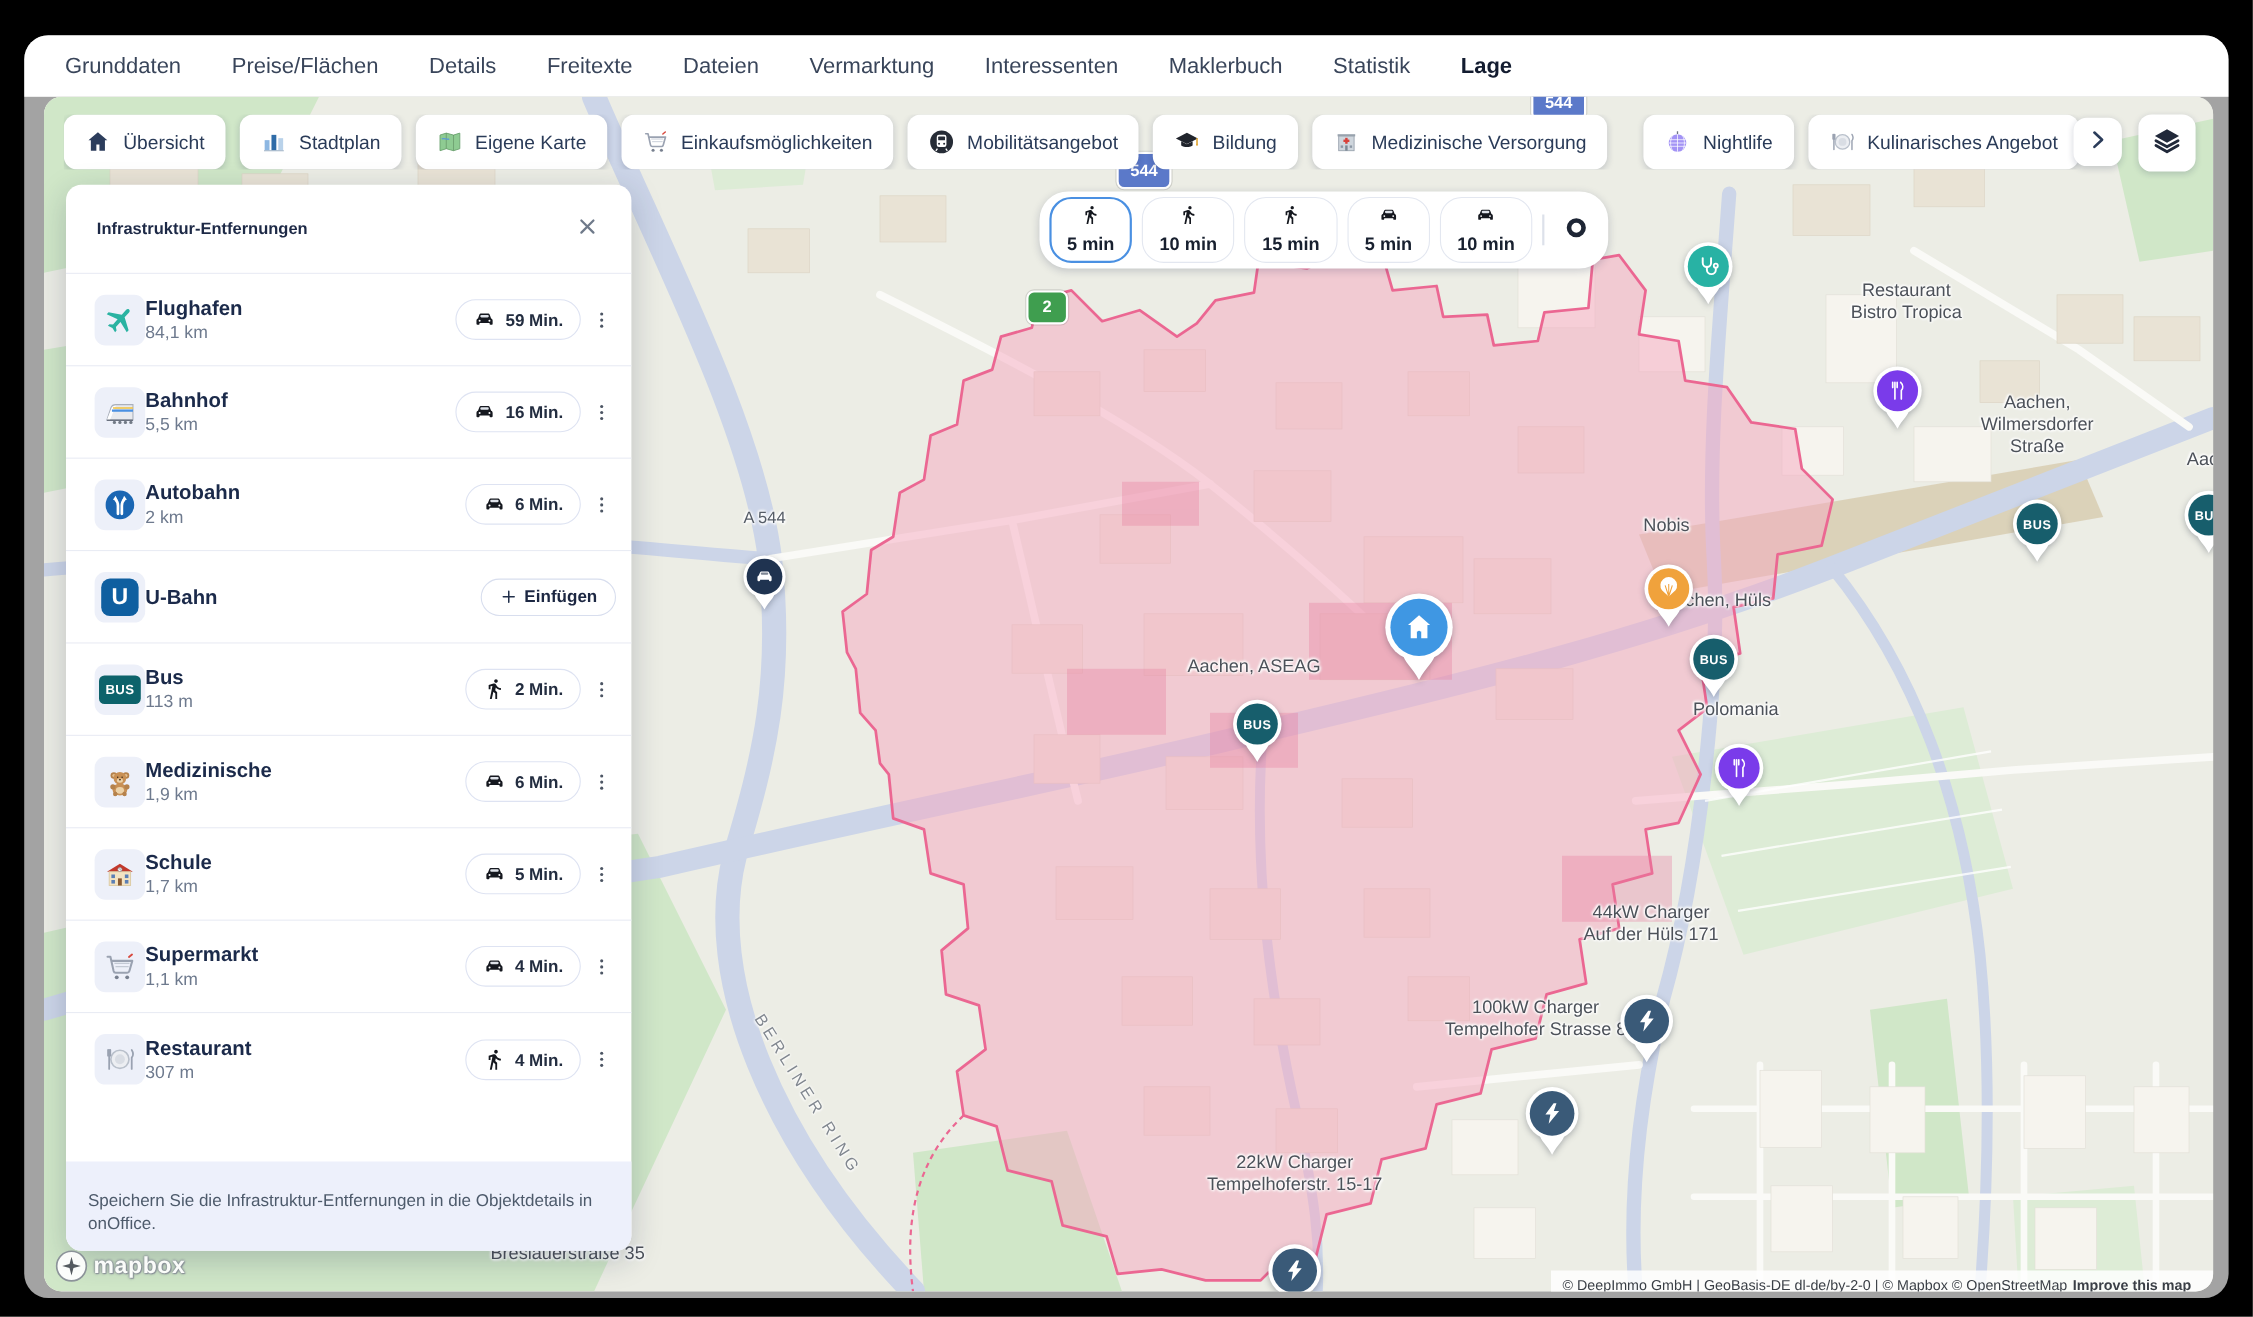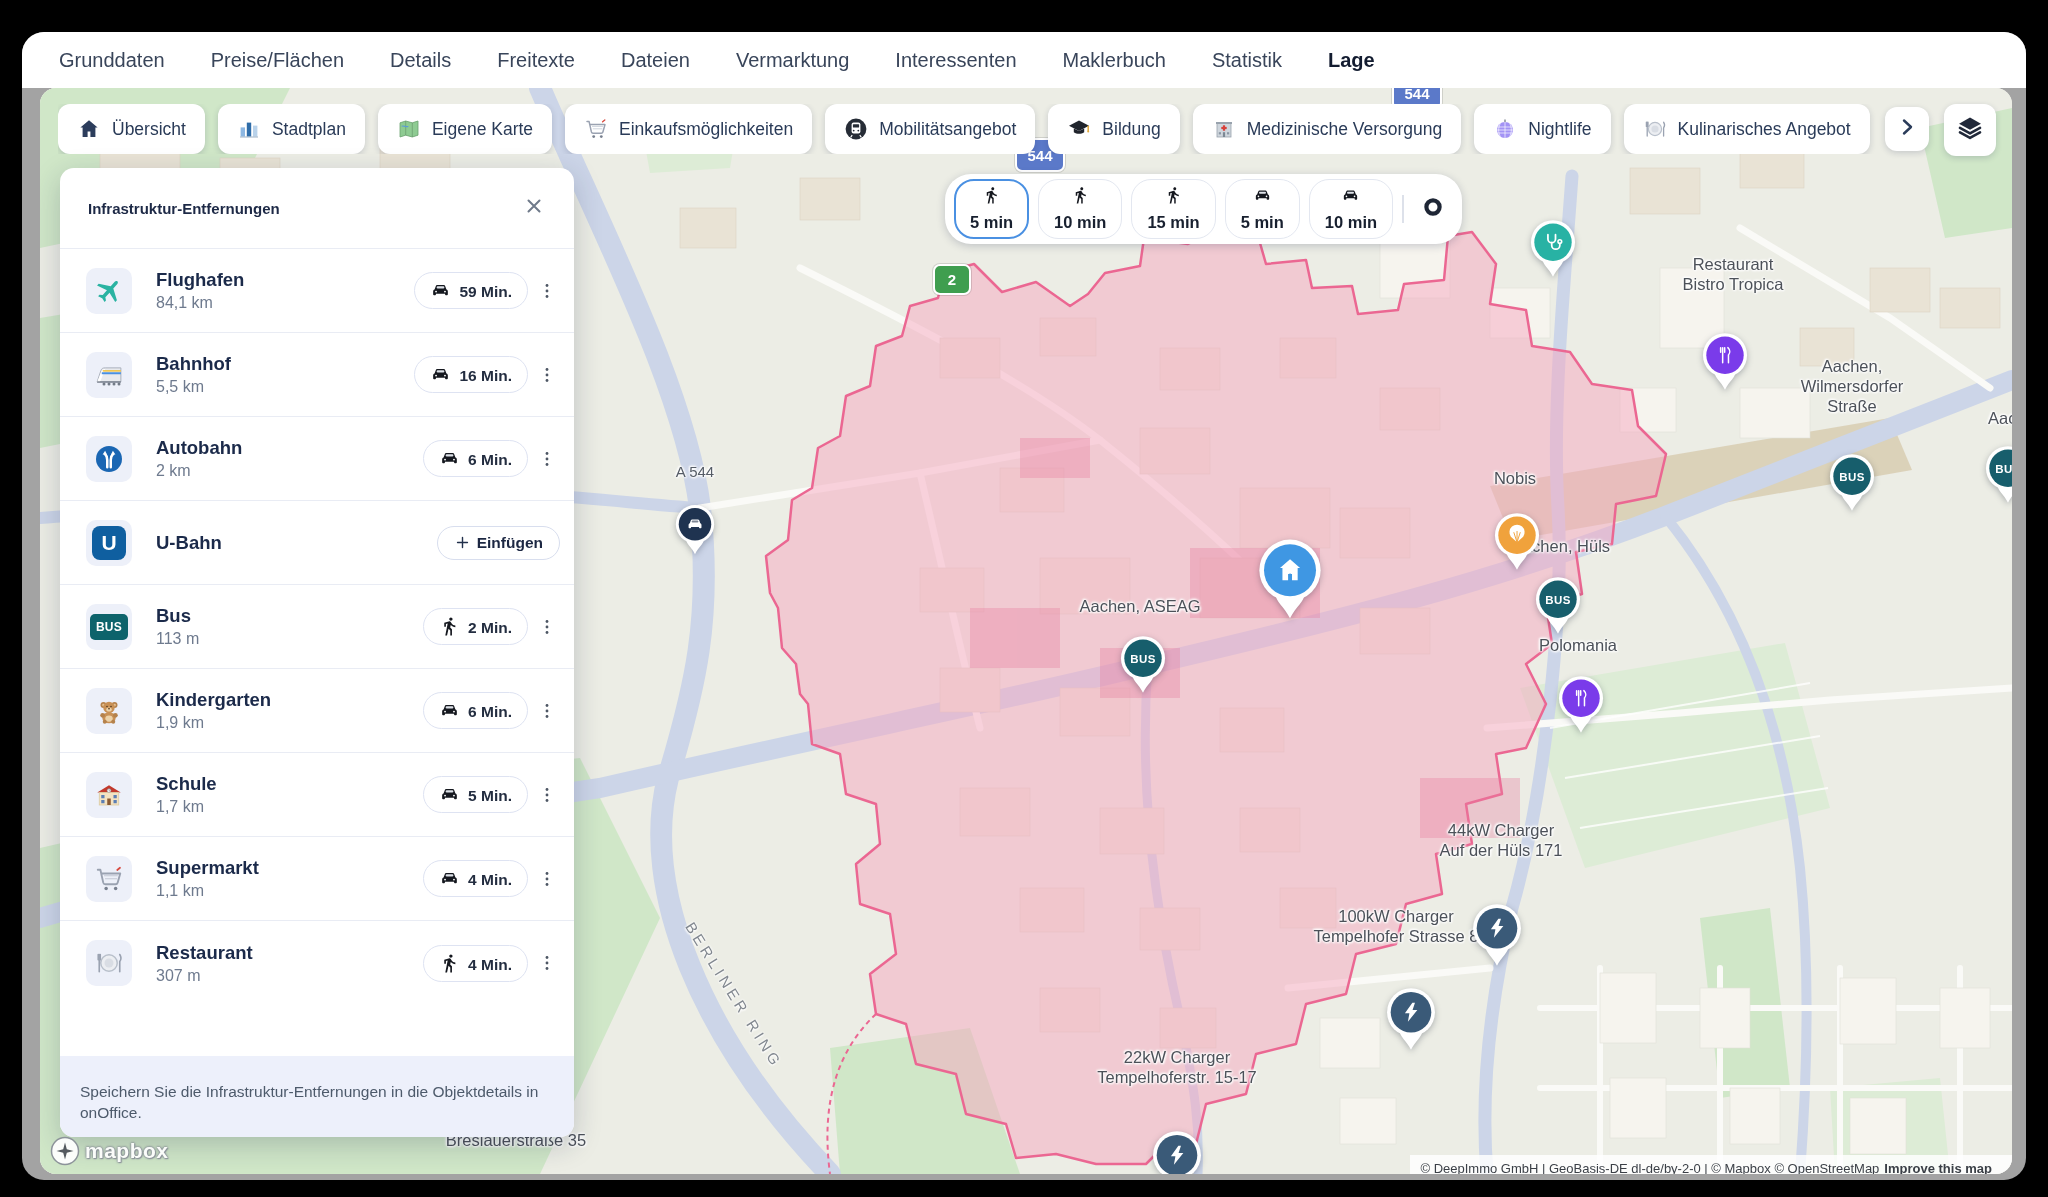--- a/index.html
+++ b/index.html
@@ -26,21 +26,21 @@
   .mpin svg{display:block;filter:drop-shadow(0 2px 3px rgba(20,30,50,.3));}
   
   .shield{position:absolute;display:flex;align-items:center;justify-content:center;color:#fff;font-weight:700;
     border:2px solid #fff;border-radius:7px;box-shadow:0 0 0 1px rgba(0,0,0,.12);z-index:5;}
   .shield.blue{background:#5b79c9;width:46px;height:30px;font-size:15px;}
   .shield.green{background:#3f9e4f;width:34px;height:27px;font-size:15px;}
   
   .toolbar{position:absolute;left:18px;top:16px;display:flex;gap:13px;z-index:25;width:1860px;overflow:hidden;}
   .tbtn{display:flex;align-items:center;gap:11px;height:50px;padding:0 19px;background:#fff;border-radius:12px;
     box-shadow:0 2px 6px rgba(30,40,80,.18);font-size:17.5px;font-weight:500;color:#2a3b58;white-space:nowrap;flex:none;cursor:pointer;}
-  .tbtn:nth-child(8){}
+  .tbtn:nth-child(8){margin-left:20px;}
   .tbtn .svgicon svg{width:24px;height:24px;display:block;}
   .roundbtn{position:absolute;top:19px;width:44px;height:44px;background:#fff;border-radius:12px;z-index:26;
     box-shadow:0 2px 6px rgba(30,40,80,.18);display:flex;align-items:center;justify-content:center;cursor:pointer;}
   .roundbtn svg{width:24px;height:24px;}
   .layersbtn{position:absolute;right:16px;top:16px;width:52px;height:52px;background:#fff;border-radius:12px;z-index:26;
     box-shadow:0 2px 6px rgba(30,40,80,.18);display:flex;align-items:center;justify-content:center;cursor:pointer;}
   .layersbtn svg{width:28px;height:28px;}
   
   .pillbar{position:absolute;left:905px;top:86px;display:flex;align-items:center;gap:9px;background:#fff;
     border-radius:26px;padding:5px 9px;box-shadow:0 2px 8px rgba(30,40,80,.22);z-index:25;}
@@ -61,21 +61,21 @@
   .pclose svg{width:22px;height:22px;}
   .rows{flex:1;}
   .row{height:84px;display:flex;align-items:center;padding:0 14px 0 26px;border-bottom:1px solid #e9ecf4;box-sizing:border-box;}
   .row:last-child{border-bottom:none;}
   .rowicon{width:46px;height:46px;border-radius:10px;background:#edf0f9;display:flex;align-items:center;justify-content:center;flex:none;}
   .rowicon svg{width:30px;height:30px;display:block;}
   .ubahn{width:34px;height:34px;background:#0f5fa0;border-radius:8px;color:#fff;font-weight:800;font-size:21px;
     display:flex;align-items:center;justify-content:center;}
   .busbox{width:38px;height:26px;background:#0d636b;border-radius:5px;color:#fff;font-weight:800;font-size:12px;
     letter-spacing:.3px;display:flex;align-items:center;justify-content:center;}
-  .rowtext{margin-left:24px;flex:1;min-width:0;}
+  .rowtext{flex:1;min-width:0;}
   .rowtitle{font-size:18.5px;font-weight:700;color:#1b2a4a;}
   .rowdist{font-size:16px;color:#6e7a8e;margin-top:3px;}
   .badge{display:flex;align-items:flex-end;gap:8px;border:1.6px solid #dee3f2;border-radius:20px;padding:7px 15px;
     font-size:15.5px;font-weight:600;color:#232d40;background:#fff;white-space:nowrap;cursor:pointer;}
   .badge .svgicon svg{width:21px;height:21px;display:block;}
   .insertbtn{display:flex;align-items:center;gap:6px;border:1.6px solid #d8deee;border-radius:20px;padding:7px 16px;
     font-size:15.5px;font-weight:600;color:#1c2742;background:#fff;white-space:nowrap;cursor:pointer;}
   .insertbtn .svgicon svg{width:17px;height:17px;display:block;}
   .kebab{width:26px;height:38px;display:flex;align-items:center;justify-content:center;margin-left:6px;cursor:pointer;}
   .kebab svg{width:20px;height:20px;}
@@ -749,21 +749,21 @@
                 <ellipse cx="12" cy="10.2" rx=".8" ry=".6" fill="#5d4126"></ellipse>
                 <ellipse cx="12" cy="17.4" rx="5.4" ry="4.4" fill="#c89055"></ellipse>
                 <ellipse cx="12" cy="18" rx="3" ry="2.5" fill="#ecd2a8"></ellipse>
                 <circle cx="6.9" cy="15.4" r="1.9" fill="#b5824c"></circle>
                 <circle cx="17.1" cy="15.4" r="1.9" fill="#b5824c"></circle>
                 <circle cx="8.6" cy="20.6" r="1.6" fill="#b5824c"></circle>
                 <circle cx="15.4" cy="20.6" r="1.6" fill="#b5824c"></circle>
               </svg>
             </span>
             <div class="rowtext">
-              <div class="rowtitle">Kindergarten</div>
+              <div class="rowtitle">Medizinische</div>
               <div class="rowdist">1,9 km</div>
             </div>
             <div class="badge">
               <span class="svgicon">
                 <svg viewBox="0 0 24 24">
                   <path d="M5.2 10.8 6.5 7.3C6.9 6.2 7.6 5.8 8.7 5.8h6.6c1.1 0 1.8.4 2.2 1.5l1.3 3.5c1.1.4 1.6 1.1 1.6 2.3v3.3c0 .6-.4 1-1 1h-1.2c-.6 0-1-.4-1-1v-.8H6.8v.8c0 .6-.4 1-1 1H4.6c-.6 0-1-.4-1-1v-3.3c0-1.2.5-1.9 1.6-2.3Z" fill="#15181f"></path>
                   <rect x="7.6" y="7.2" width="8.8" height="2.6" rx="1.2" fill="#dfe3ea"></rect>
                   <circle cx="6.9" cy="13.2" r="1.05" fill="#fff"></circle>
                   <circle cx="17.1" cy="13.2" r="1.05" fill="#fff"></circle>
                 </svg>

